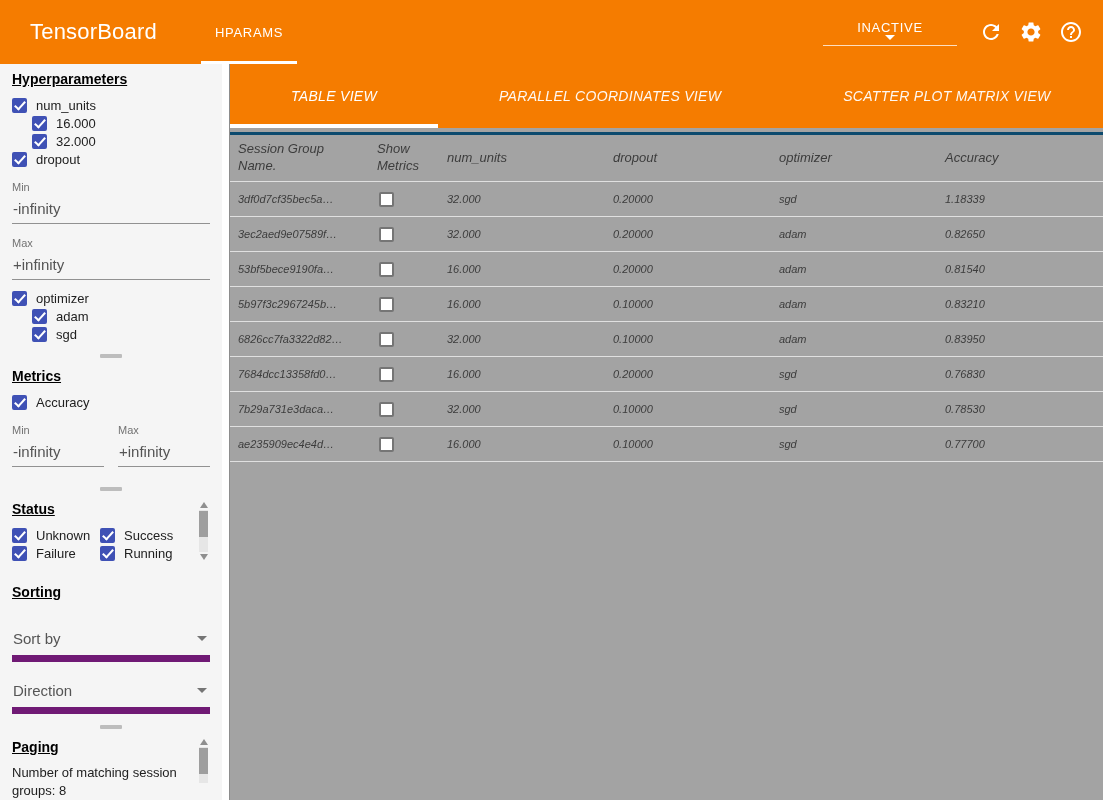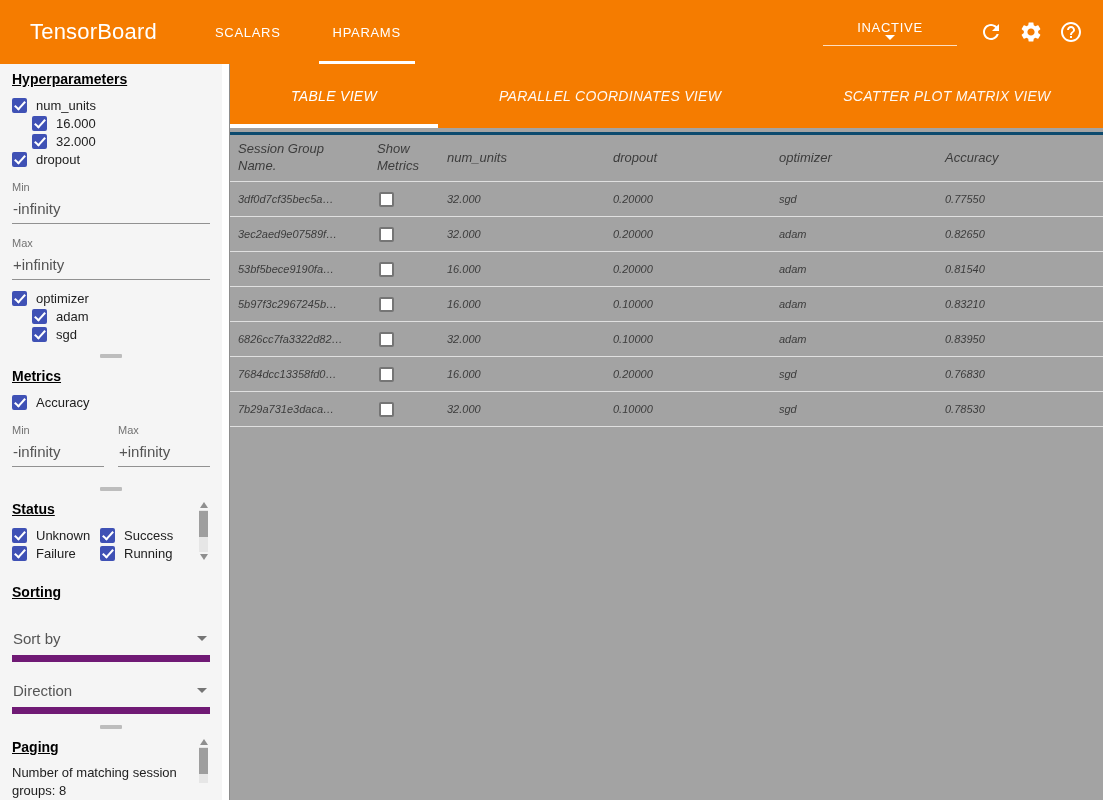--- a/index.html
+++ b/index.html
@@ -75,23 +75,20 @@
   col.c1{width:139px;} col.c2{width:70px;} col.c3{width:166px;} col.c4{width:166px;} col.c5{width:166px;}
 </style>
 </head>
 <body>
 
 <div class="app">
 
   <header class="topbar">
     <div class="app-title">TensorBoard</div>
     <nav class="plugin-tabs">
-      <div class="plugin-tab">
-        <span>SCALARS</span>
-      </div>
       <div class="plugin-tab active">
         <span>HPARAMS</span>
       </div>
     </nav>
     <div class="topbar-right">
       <div class="reload-select">
         <span>INACTIVE</span>
         <span class="tri-down"></span>
       </div>
       <button class="icon-btn">
@@ -282,21 +279,21 @@
           </thead>
           <tbody>
   <tr class="session-row">
     <td>3df0d7cf35bec5a…</td>
     <td>
       <span class="row-cb"></span>
     </td>
     <td>32.000</td>
     <td>0.20000</td>
     <td>sgd</td>
-    <td>0.77550</td>
+    <td>1.18339</td>
   </tr>
 
   <tr class="session-row">
     <td>3ec2aed9e07589f…</td>
     <td>
       <span class="row-cb"></span>
     </td>
     <td>32.000</td>
     <td>0.20000</td>
     <td>adam</td>
@@ -351,19 +348,29 @@
     <td>7b29a731e3daca…</td>
     <td>
       <span class="row-cb"></span>
     </td>
     <td>32.000</td>
     <td>0.10000</td>
     <td>sgd</td>
     <td>0.78530</td>
   </tr>
 
+  <tr class="session-row">
+    <td>ae235909ec4e4d…</td>
+    <td>
+      <span class="row-cb"></span>
+    </td>
+    <td>16.000</td>
+    <td>0.10000</td>
+    <td>sgd</td>
+    <td>0.77700</td>
+  </tr>
 </tbody>
         </table>
       </div>
 
     </main>
   </div>
 </div>
 
 </body></html>

